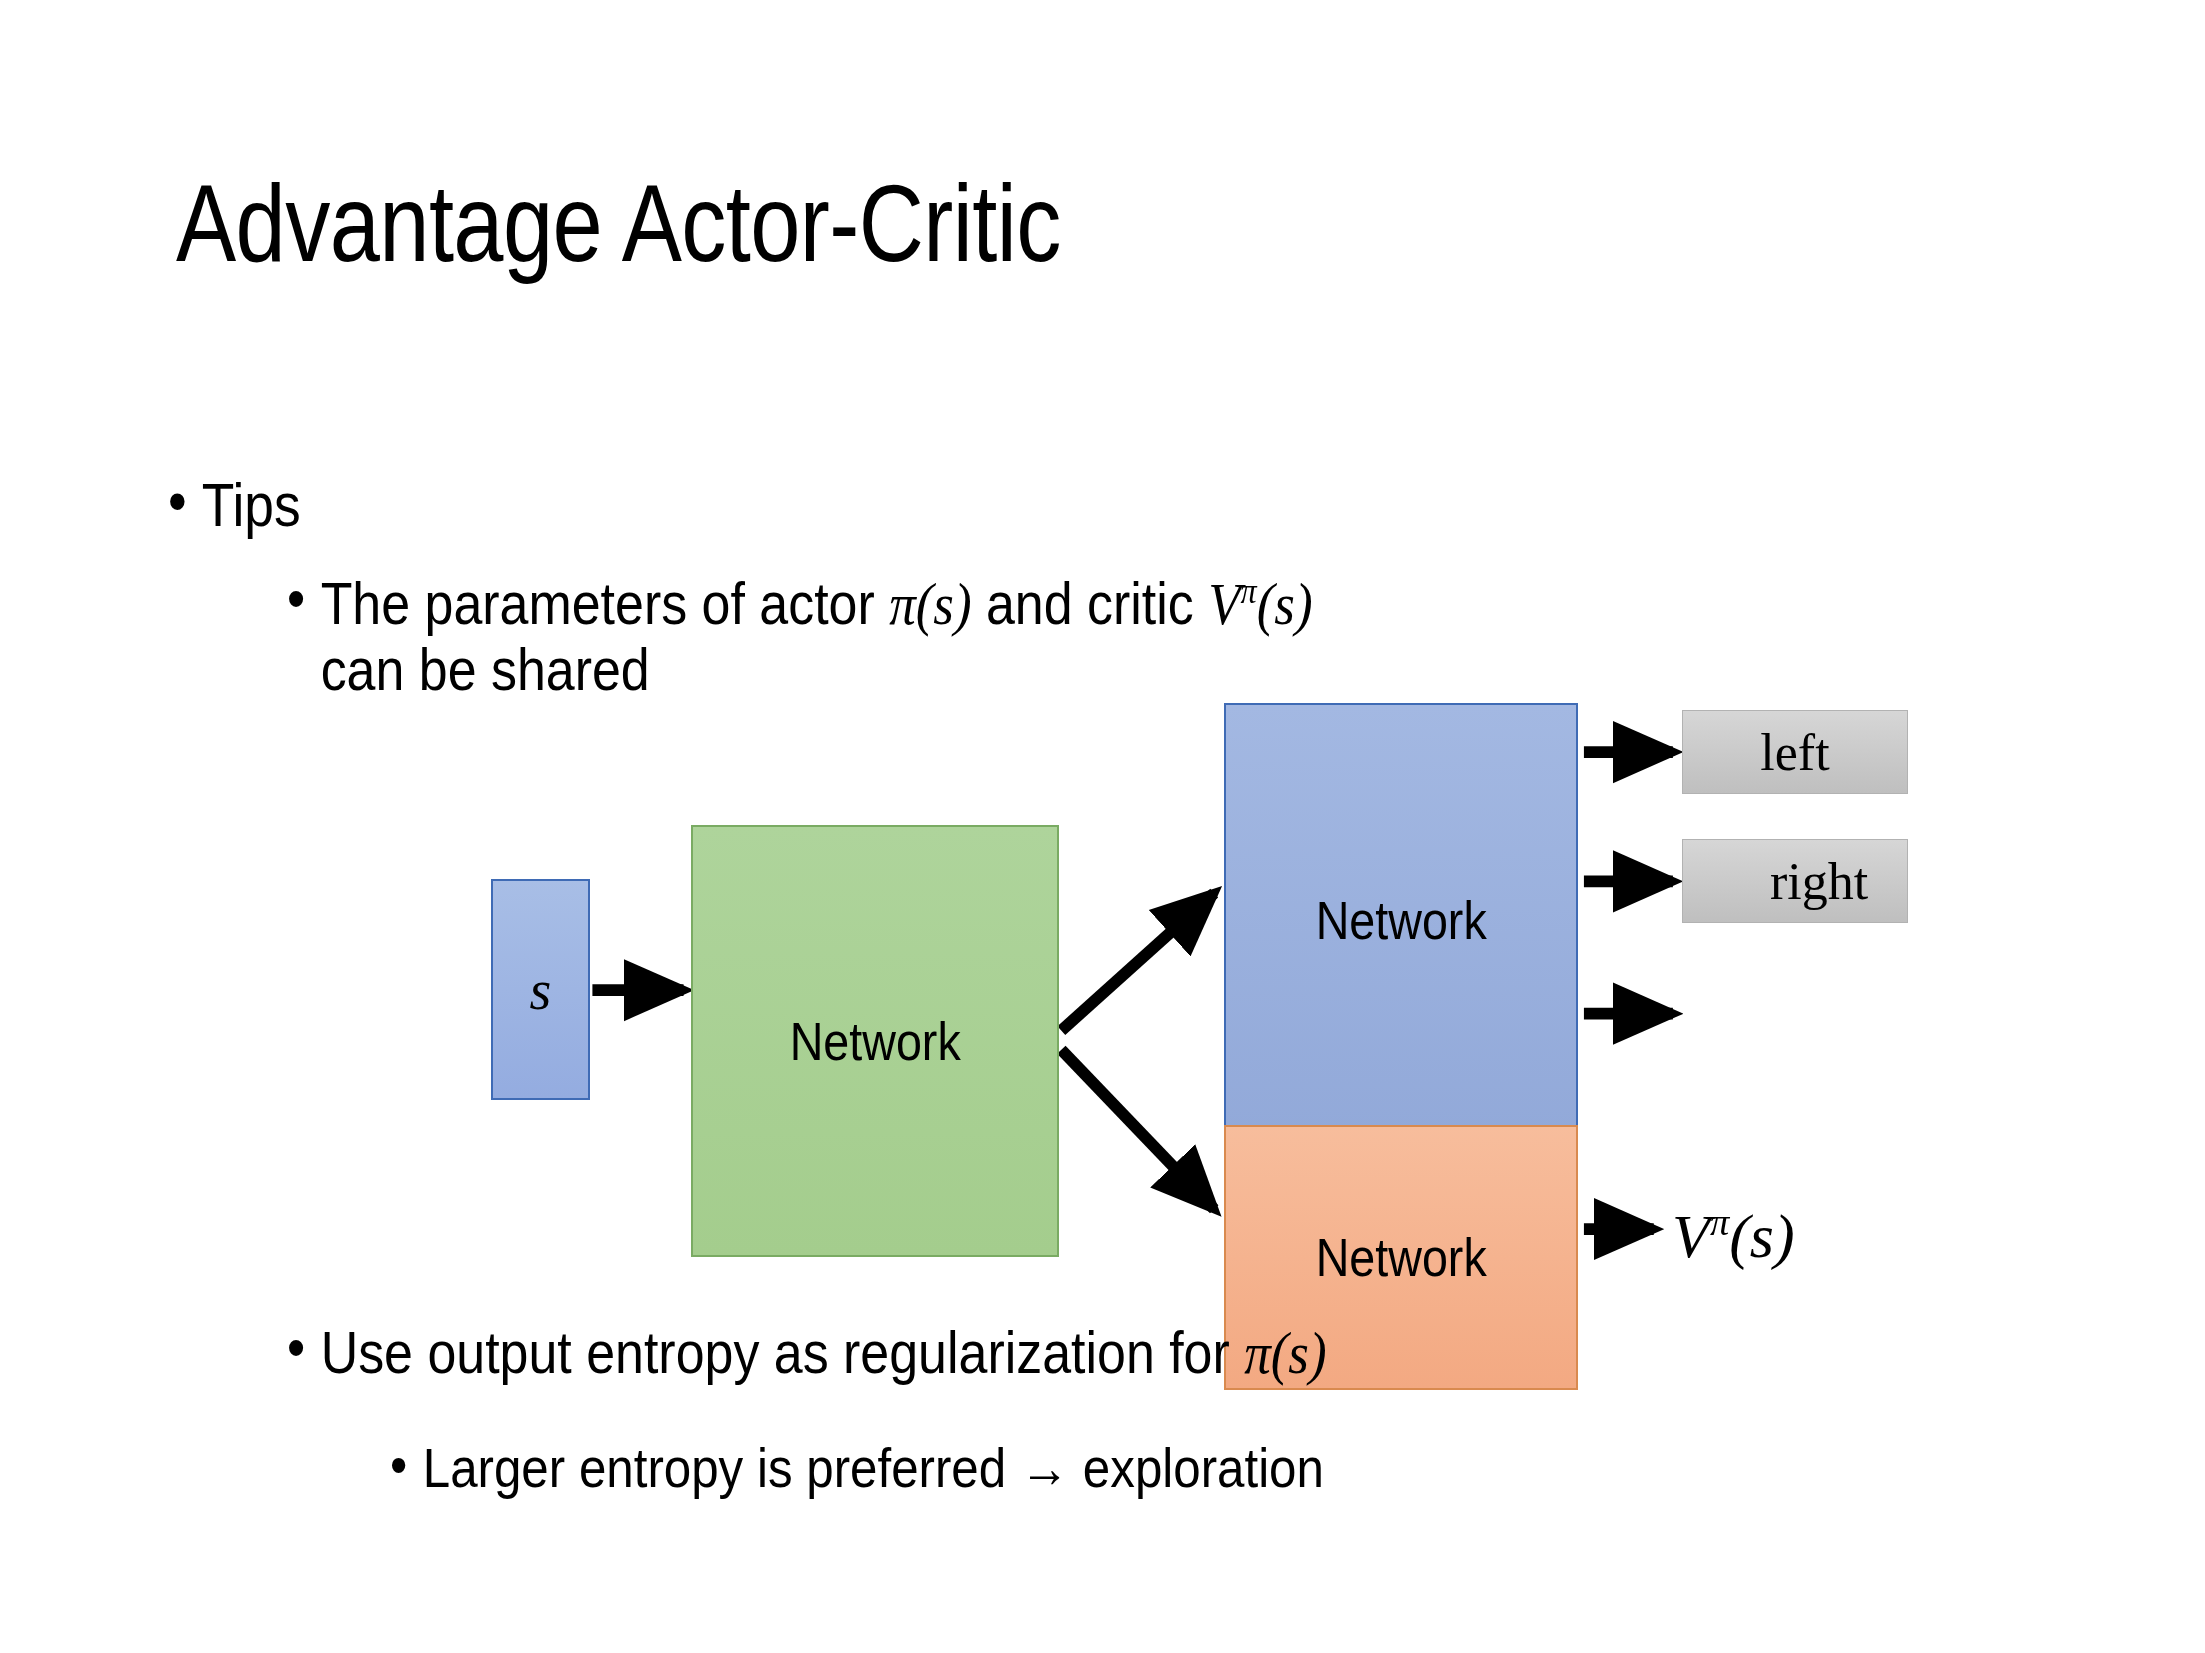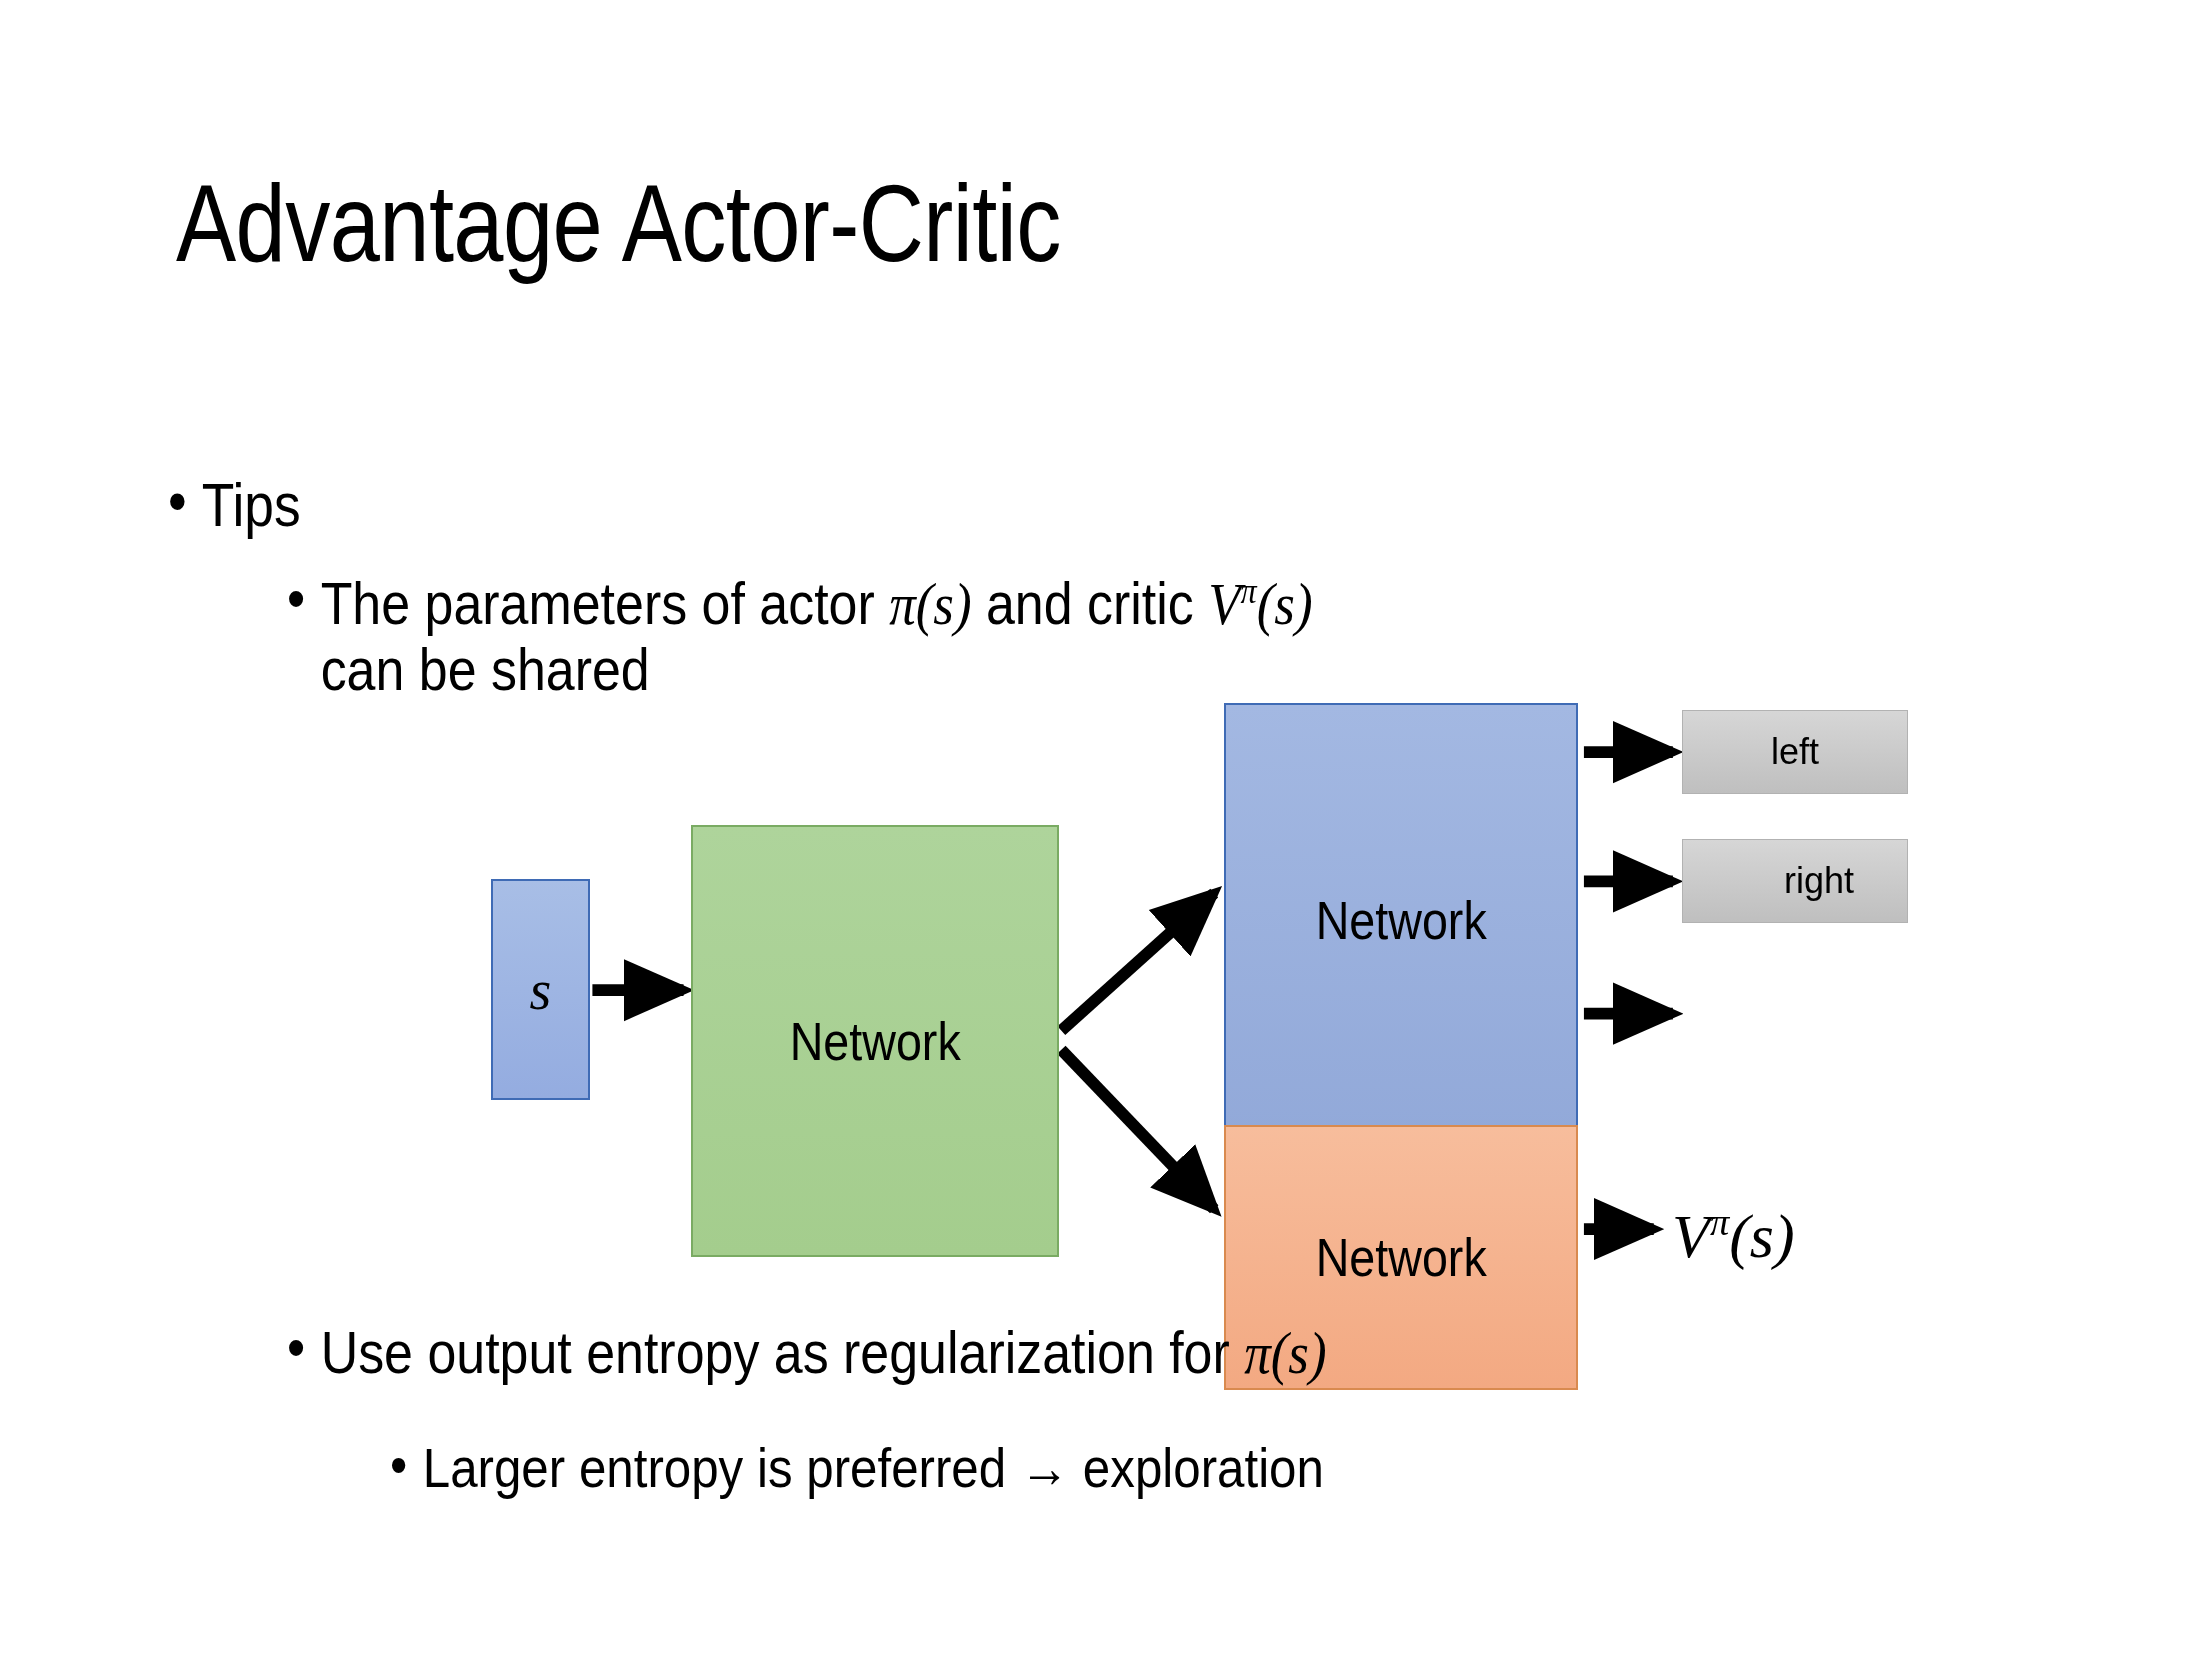--- a/index.html
+++ b/index.html
@@ -100,22 +100,22 @@
   .box-orange{
     left:1224px;top:1125px;width:354px;height:265px;
     background:linear-gradient(180deg,#f7bd9c 0%,#f3a982 100%);
     border:2.2px solid #d98a4f;
   }
 
   .box-out{
     width:226px;height:84px;
     background:linear-gradient(180deg,#d6d6d6 0%,#bfbfbf 100%);
     border:1.5px solid #b2b2b2;
-    font-family:Liberation Sans, sans-serif;
-    font-size:36px;
+    font-family:Liberation Serif, serif;
+    font-size:52px;
   }
   .box-out .box-label{transform:none;}
   .out-left{left:1682px;top:710px;}
   .out-right{left:1682px;top:839px;padding-left:48px;}
   .out-fire{left:1682px;top:972px;}
 
   .vpi{
     position:absolute;left:1660px;top:1200px;
     font-family:"Liberation Serif", serif;
     font-style:italic;

